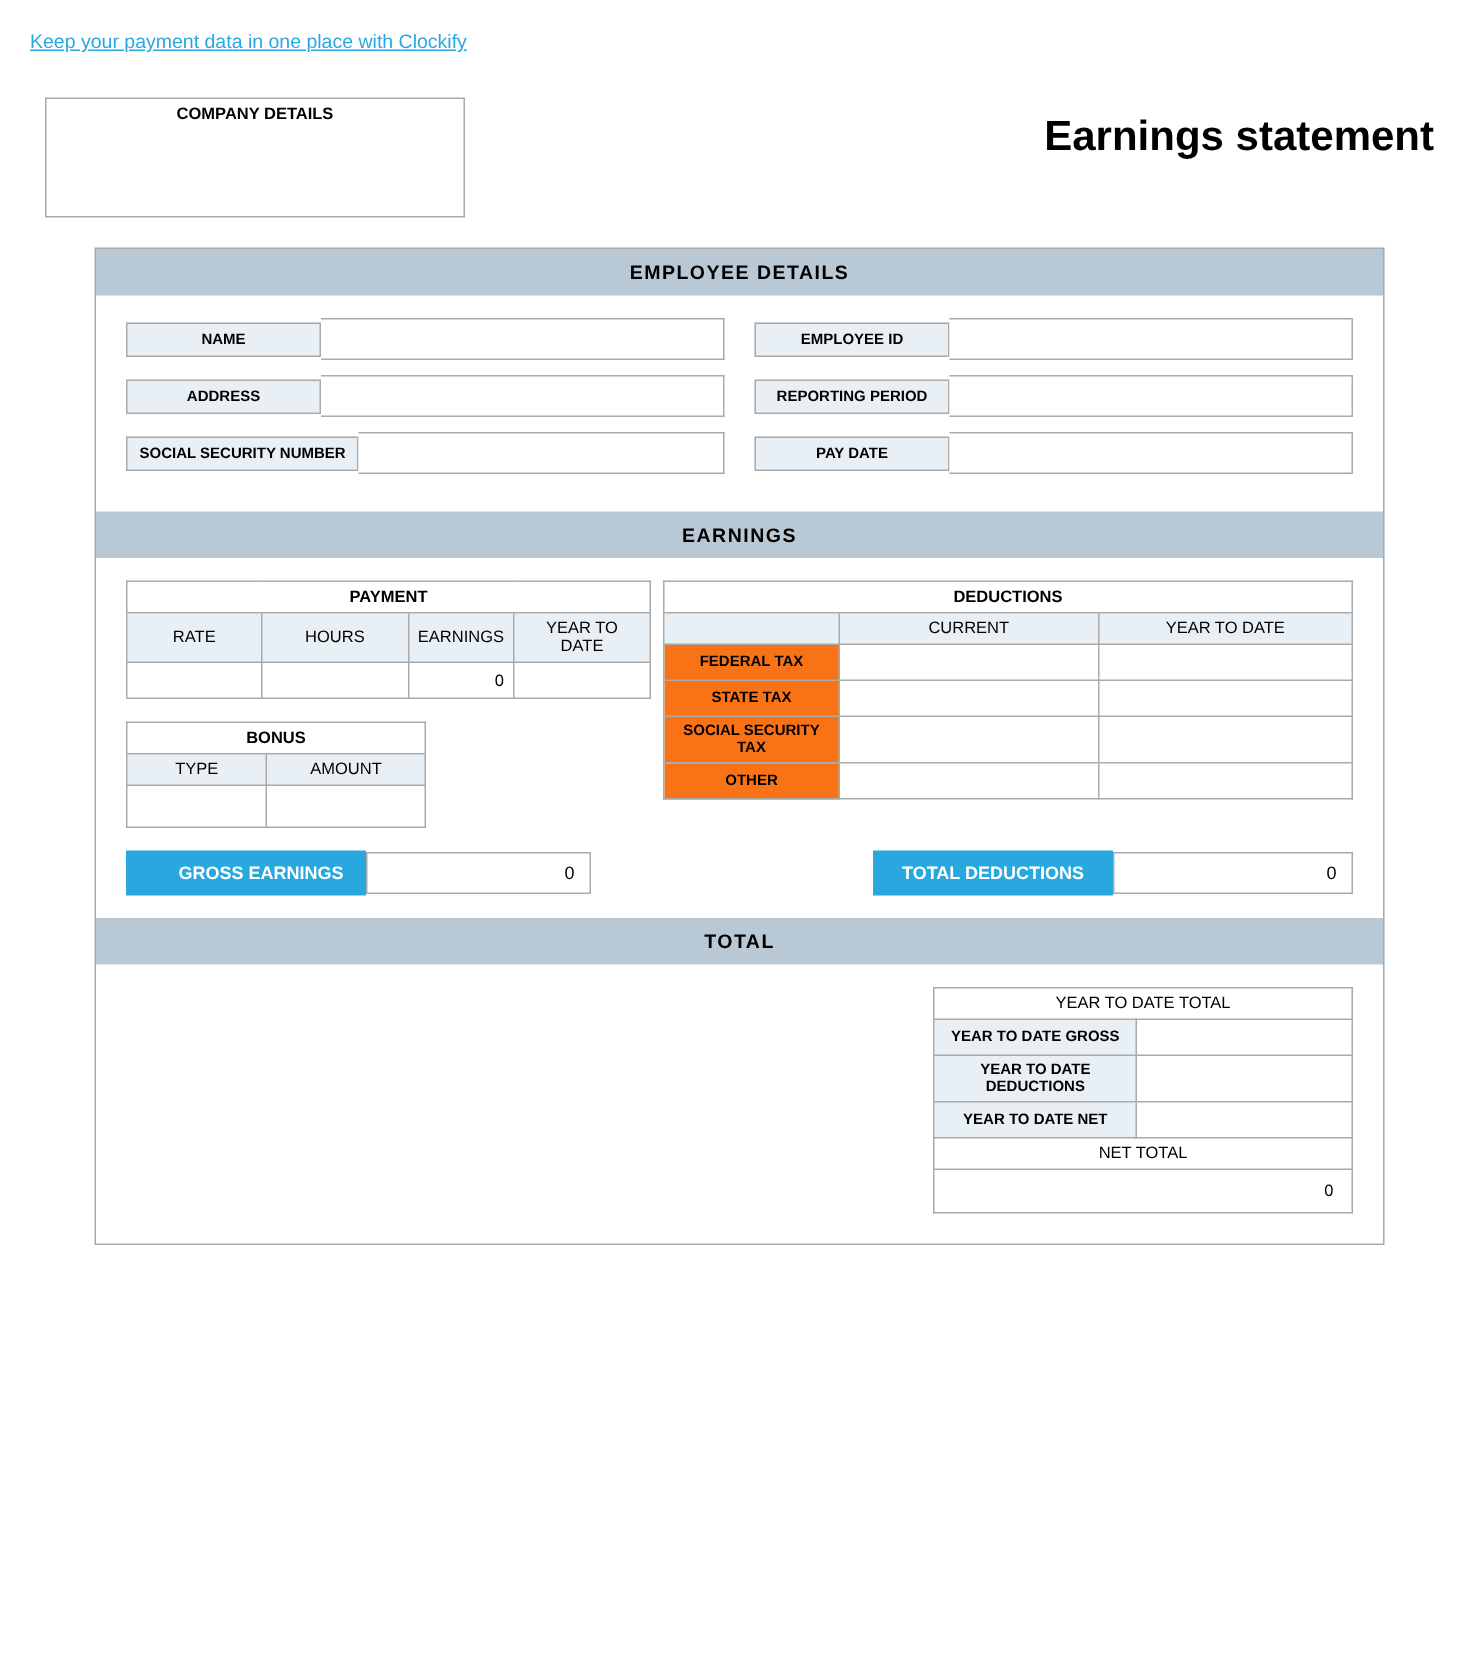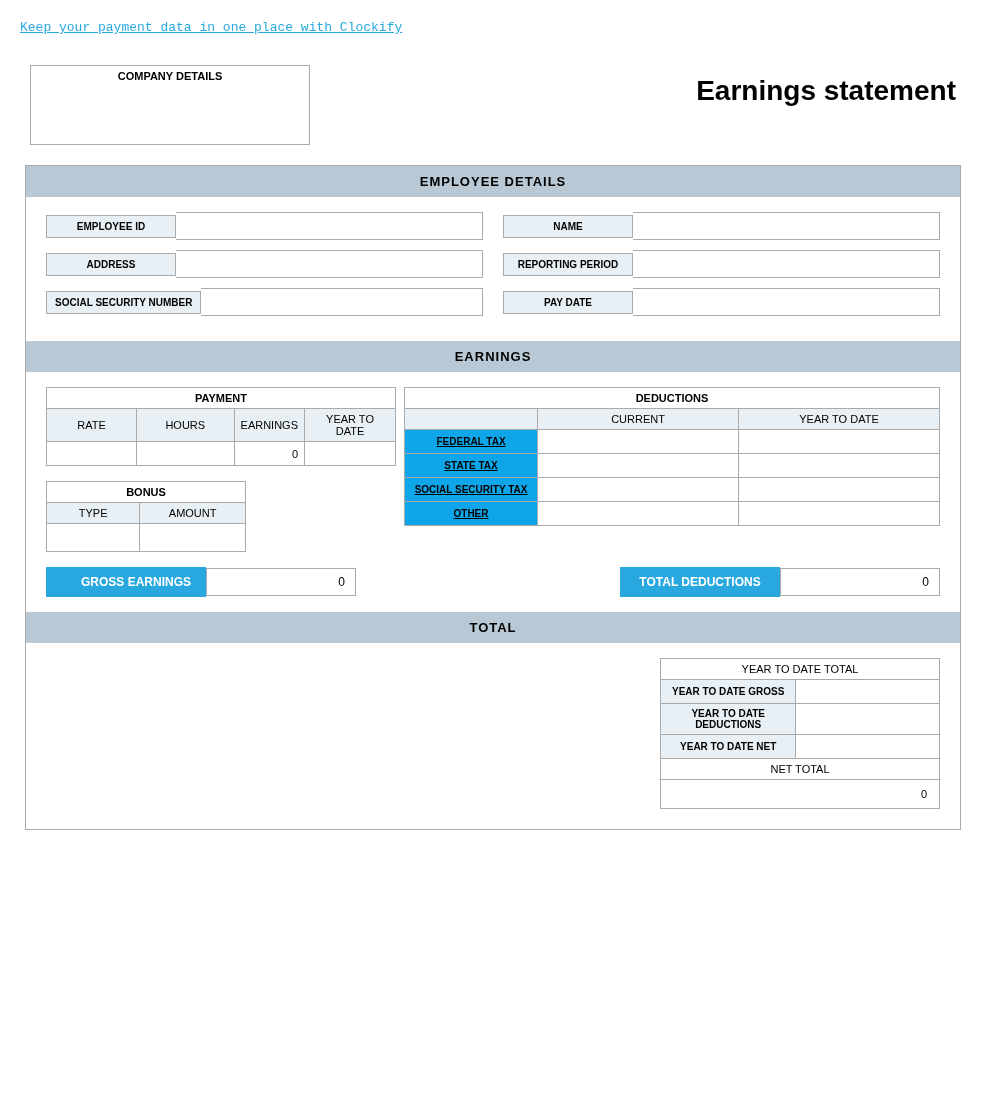--- a/index.html
+++ b/index.html
@@ -1,25 +1,25 @@
 <!DOCTYPE html>
 <html><head>
   <meta charset="utf-8">
   <style>
     * { box-sizing: border-box; margin: 0; padding: 0; }
     body { font-family: Arial, sans-serif; font-size: 12px; background: #fff; color: #000; padding: 20px; }
 
-    .top-link { color: #29a8e0; text-decoration: underline; font-size: 13px; cursor: pointer; font-family: Liberation Mono, monospace; }
+    .top-link { color: #29a8e0; text-decoration: underline; font-size: 13px; cursor: pointer; }
 
     .header-row { display: flex; justify-content: space-between; align-items: flex-start; margin: 30px 0 20px 0; padding: 0 10px; }
     .company-box { border: 1px solid #aaa; width: 280px; height: 80px; padding: 4px; }
     .company-label { font-size: 11px; font-weight: bold; text-align: center; }
     .doc-title { font-size: 28px; font-weight: bold; margin-top: 10px; }
 
-    .main-container { border: 1px solid #aaa; width: 936px; margin: 0 auto; }
+    .main-container { border: 1px solid #aaa; width: 860px; margin: 0 auto; }
 
     .section-header { background: #b8c8d4; text-align: center; font-weight: bold; font-size: 13px; padding: 8px; letter-spacing: 1px; }
 
     .employee-details { padding: 15px 20px; }
     .employee-row { display: flex; gap: 20px; margin-bottom: 10px; }
     .field-group { display: flex; align-items: center; gap: 0; flex: 1; }
     .field-label { background: #e8f0f5; border: 1px solid #aaa; padding: 5px 8px; font-size: 10px; font-weight: bold; white-space: nowrap; min-width: 130px; text-align: center; }
     .field-input { border: 1px solid #aaa; border-left: none; flex: 1; height: 28px; min-width: 150px; }
 
     .earnings-section { padding: 15px 20px; }
@@ -40,21 +40,21 @@
     .total-deductions-label { background: #29a8e0; color: #fff; font-weight: bold; font-size: 12px; padding: 8px 15px; text-align: center; min-width: 160px; }
     .total-deductions-value { border: 1px solid #aaa; padding: 6px 10px; text-align: right; min-width: 160px; font-size: 12px; }
 
     .total-section { padding: 15px 20px 20px 20px; }
     .ytd-container { display: flex; justify-content: flex-end; }
     .ytd-table-wrapper { width: 280px; }
     .ytd-label-cell { background: #e8f0f5; font-weight: bold; font-size: 10px; text-align: center; }
     .ytd-value-cell { text-align: right; font-size: 11px; }
 
     .deductions-right { width: 100%; }
-    .ded-label-cell { background: #0ea5e9; font-weight: bold; font-size: 10px; text-align: center; text-decoration: underline; }
+    .ded-label-cell { background: #f97316; font-weight: bold; font-size: 10px; text-align: center; }
   </style>
 </head>
 <body>
 
 
 
 
 <a class="top-link">Keep your payment data in one place with Clockify</a>
 
 
@@ -65,25 +65,25 @@
   <div class="doc-title">Earnings statement</div>
 </div>
 
 
 <div class="main-container">
 
   <div class="section-header">EMPLOYEE DETAILS</div>
   <div class="employee-details">
     <div class="employee-row">
       <div class="field-group">
+        <div class="field-label">NAME</div>
+        <input class="field-input" type="text" value="" style="">
+      </div>
+      <div class="field-group">
         <div class="field-label">EMPLOYEE ID</div>
-        <input class="field-input" type="text" value="" style="">
-      </div>
-      <div class="field-group">
-        <div class="field-label">NAME</div>
         <input class="field-input" type="text" value="" style="">
       </div>
     </div>
     <div class="employee-row">
       <div class="field-group">
         <div class="field-label">ADDRESS</div>
         <input class="field-input" type="text" value="" style="">
       </div>
       <div class="field-group">
         <div class="field-label">REPORTING PERIOD</div>

